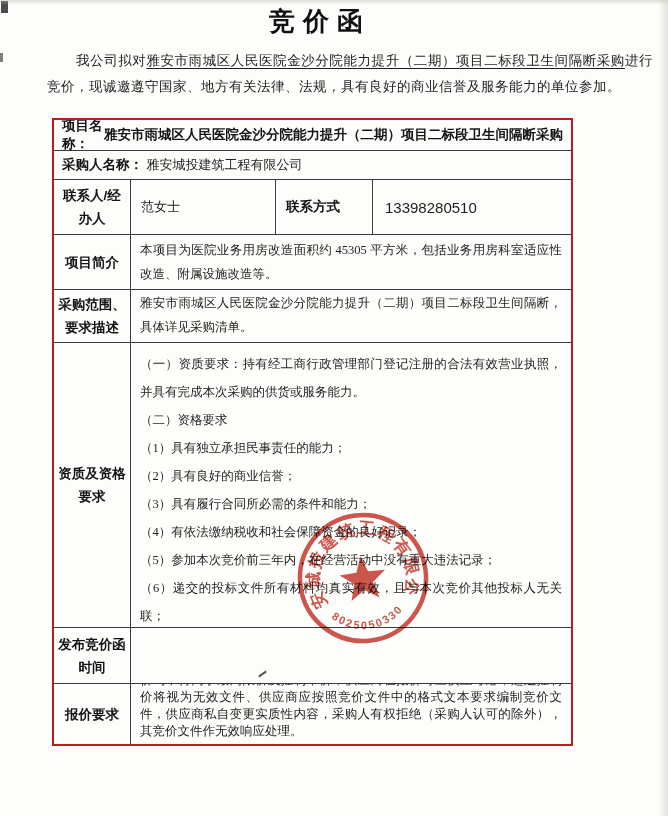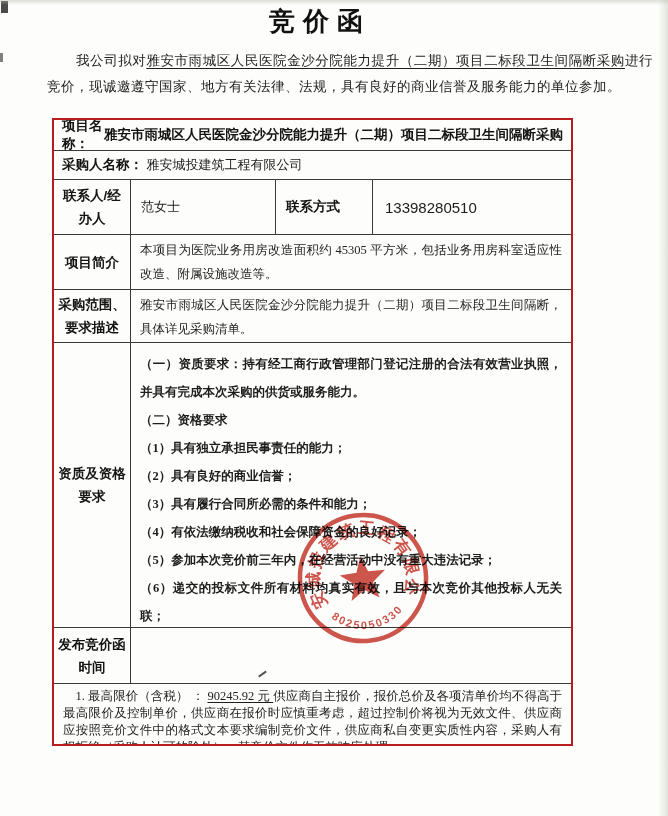--- a/index.html
+++ b/index.html
@@ -34,33 +34,33 @@
   }
   .tr{display:flex;border-top:1.5px solid #3a3a3a;box-sizing:border-box;}
   .tr:first-child{border-top:none;}
   .td{box-sizing:border-box;overflow:hidden;}
   .lbl{
     flex:0 0 77px;width:77px;border-right:1.5px solid #3a3a3a;
     display:flex;align-items:center;justify-content:center;text-align:center;
     font-family:"Liberation Sans","DejaVu Sans",sans-serif;font-weight:700;
     font-size:13.5px;line-height:23px;padding:2px 3px;color:#141414;
   }
-  .cnt{flex:1;padding:3px 9px;display:flex;flex-direction:column;justify-content:flex-start;
+  .cnt{flex:1;padding:3px 9px;display:flex;flex-direction:column;justify-content:flex-end;
     font-size:12.5px;line-height:24px;text-align:justify;}
   .full{flex:1;display:flex;align-items:center;padding:3px 8px;font-size:13.5px;}
   .bold-sans{font-family:"Liberation Sans","DejaVu Sans",sans-serif;font-weight:700;color:#141414;}
   .h30{height:30px}.h29{height:29px}.h55{height:55px}.h53{height:53px}
   .h63{height:63px}.h285{height:285px}.h56{height:56px}.h61{height:61px}
   .c2{flex:0 0 145px;border-right:1.5px solid #3a3a3a;display:flex;align-items:center;padding:2px 10px;font-size:13px;}
   .c3{flex:0 0 97px;border-right:1.5px solid #3a3a3a;display:flex;align-items:center;padding:2px 10px;
       font-family:"Liberation Sans","DejaVu Sans",sans-serif;font-weight:700;font-size:13.5px;color:#141414;}
   .c4{flex:1;display:flex;align-items:center;padding:2px 12px;font-size:15px;font-family:"Liberation Sans","DejaVu Sans",sans-serif;}
   .sched{line-height:22px;}
   .qual{justify-content:flex-start;padding-top:7px;}
-  .qual-line{line-height:28px;font-size:12.5px;font-weight:bold;}
+  .qual-line{line-height:28px;font-size:12.5px;}
   .quote-p{font-size:12.5px;line-height:17px;text-indent:1em;text-align:justify;margin:0;}
   .u2{text-decoration:underline;text-underline-offset:2px;}
 
   .stamp{position:absolute;left:288px;top:503px;mix-blend-mode:multiply;}
 </style>
 </head>
 <body>
 
 <div class="speck" style="left:1px;top:1px;width:7px;height:12px;opacity:.85;"></div>
 <div class="speck" style="left:0;top:53px;width:3px;height:9px;opacity:.6;"></div>
@@ -120,20 +120,21 @@
       <div class="qual-line">（6）递交的投标文件所有材料均真实有效，且与本次竞价其他投标人无关联；</div>
 
     </div>
   </div>
 
   <div class="tr h56">
     <div class="td lbl">发布竞价函时间</div>
   </div>
 
   <div class="tr h61">
+    <div class="td lbl">报价要求</div>
     <div class="td cnt" style="padding:4px 9px;">
       <p class="quote-p"><span>1. 最高限价（含税） ： </span><span class="u2"> 90245.92 元 </span><span>供应商自主报价，报价总价及各项清单价均不得高于最高限价及控制单价，供应商在报价时应慎重考虑，超过控制价将视为无效文件、供应商应按照竞价文件中的格式文本要求编制竞价文件，供应商私自变更实质性内容，采购人有权拒绝（采购人认可的除外），其竞价文件作无效响应处理。</span></p>
     </div>
   </div>
 
 </div>
 
 <svg class="stamp" width="150" height="150" viewBox="0 0 150 150">
   <g transform="rotate(-7 75 75)" opacity="0.84" fill="#c5362c">
     <circle cx="75" cy="75" r="63" fill="none" stroke-width="4.5" stroke="#c5362c"></circle>

